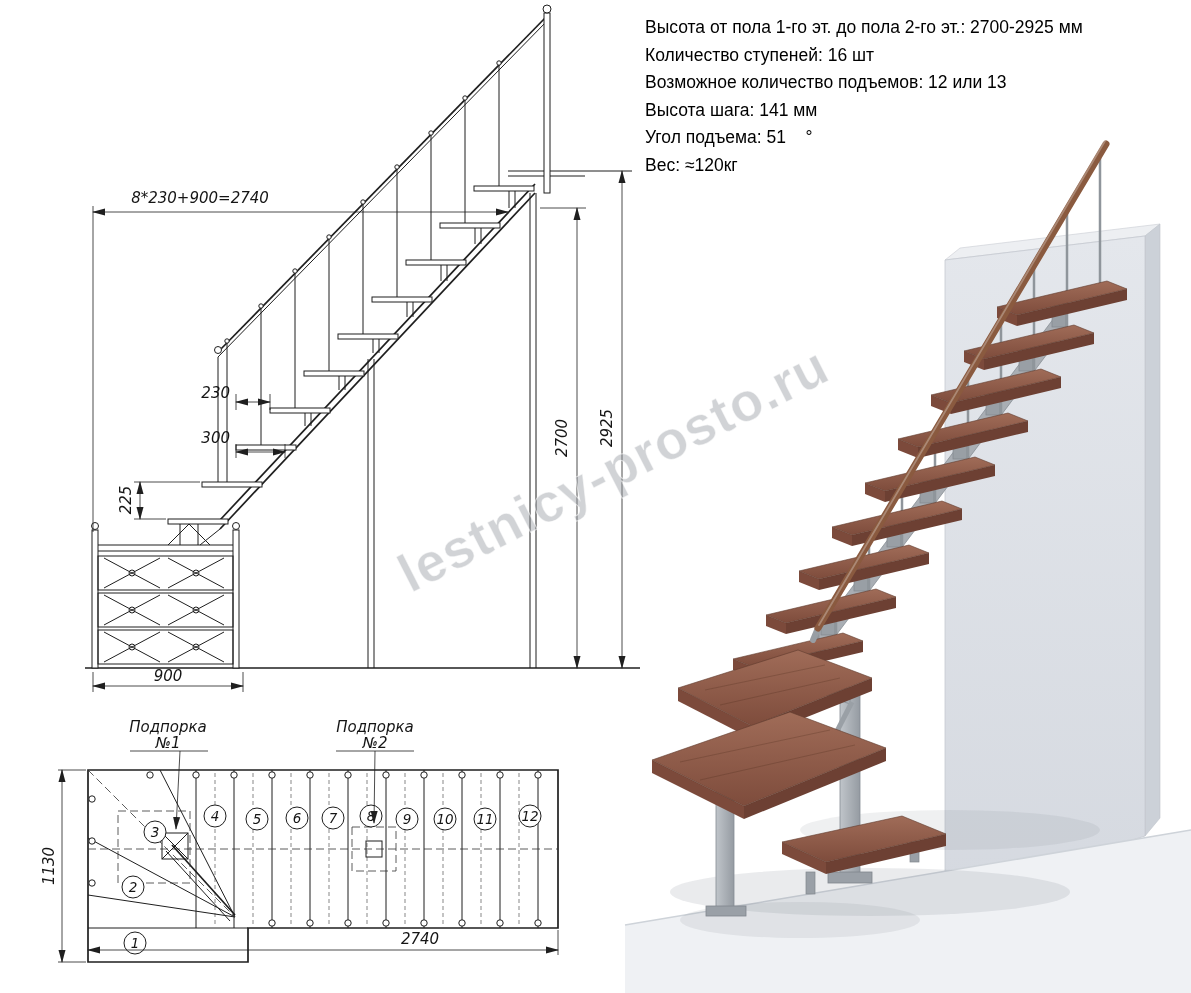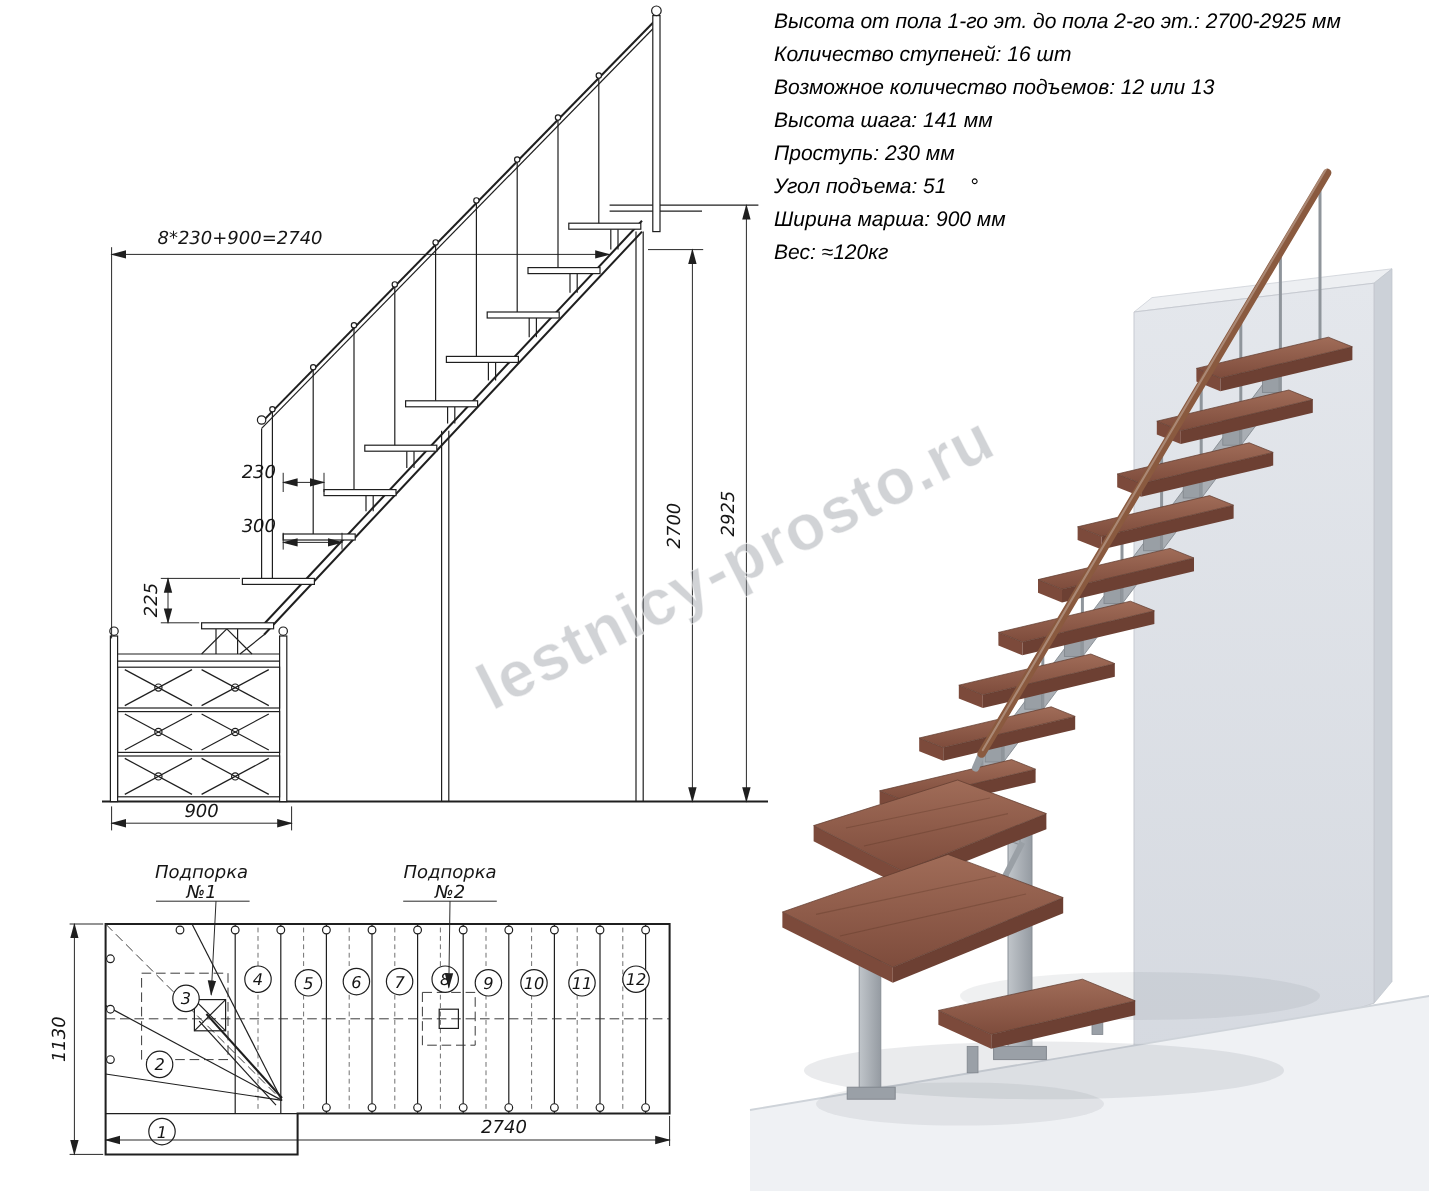--- a/index.html
+++ b/index.html
@@ -1,20 +1,20 @@
 <!DOCTYPE html>
 <html><head>
 <meta charset="utf-8">
 <style>
   html,body{margin:0;padding:0;background:#fff;}
   .page{position:relative;width:1191px;height:993px;background:#fff;overflow:hidden;
         font-family:"Liberation Sans",sans-serif;}
   .abs{position:absolute;}
   
-  .specs{left:645px;top:4px;width:545px;font-style:italic;}
+  .specs{left:645px;top:14px;width:545px;}
   .spec-line{font-size:17.5px;line-height:27.5px;color:#000;white-space:pre-wrap;}
   
   .watermark{left:288px;top:438px;width:650px;text-align:center;
              font-size:54px;font-weight:bold;letter-spacing:1px;
              color:rgba(146,149,158,0.42);
              transform:rotate(-27deg);
              -webkit-text-stroke:1px rgba(255,255,255,0.6);
              pointer-events:none;z-index:50;}
   
   .k{stroke:#1f1f1f;stroke-width:1;fill:none;}
@@ -469,21 +469,19 @@
       <path d="M198 498 L486 14" stroke="#8a5a3f" stroke-width="7" stroke-linecap="round" fill="none"></path>
       <path d="M199 495 L485 11" stroke="rgba(255,255,255,0.28)" stroke-width="1.8" stroke-linecap="round" fill="none"></path>
     </g>
   </svg>
 
   <div class="abs specs">
     <div class="spec-line">Высота от пола 1-го эт. до пола 2-го эт.: 2700-2925 мм</div>
     <div class="spec-line">Количество ступеней: 16 шт</div>
     <div class="spec-line">Возможное количество подъемов: 12 или 13</div>
     <div class="spec-line">Высота шага: 141 мм</div>
-    <div class="spec-line">Проступь: 230 мм</div>
     <div class="spec-line">Угол подъема: 51    °</div>
-    <div class="spec-line">Ширина марша: 900 мм</div>
     <div class="spec-line">Вес: ≈120кг</div>
   </div>
 
   <div class="abs watermark">lestnicy-prosto.ru</div>
 
 </div>
 
 </body></html>

